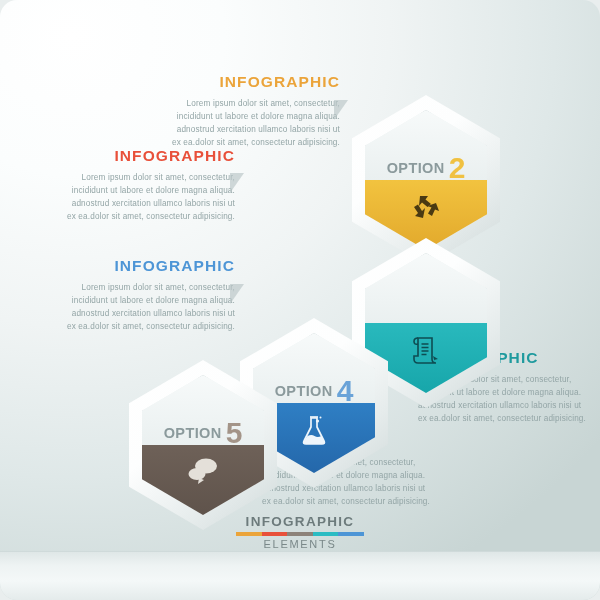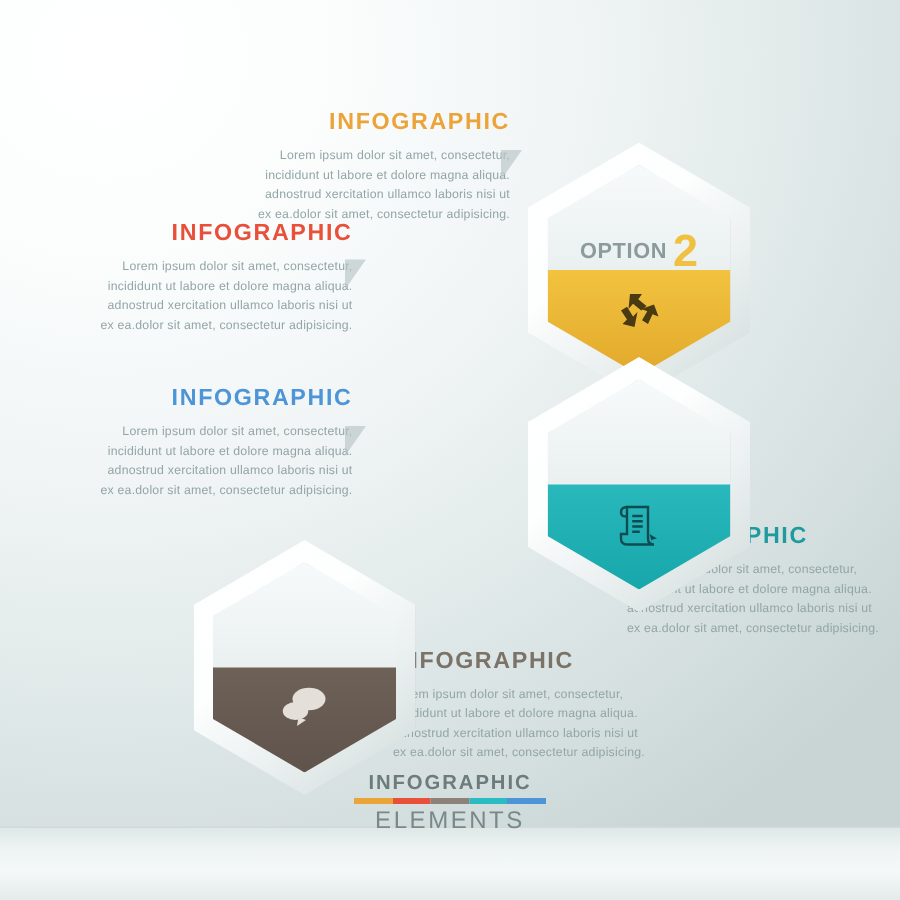--- a/index.html
+++ b/index.html
@@ -5,20 +5,21 @@
   html,body{margin:0;padding:0;}
   body{
     width:600px;height:600px;overflow:hidden;
     font-family:"Liberation Sans", sans-serif;
     background:#e9eeee;
   }
   #stage{
     position:relative;width:600px;height:600px;overflow:hidden;
     background:
       radial-gradient(ellipse 115% 105% at 12% 6%, #ffffff 0%, #fbfdfd 22%, #f0f4f4 46%, #dfe8e8 70%, #c8d5d4 100%);
+    border-radius: 17px;
   }
 
   
   .txtblock{position:absolute;}
   .txtblock .hd{
     font-size:15.5px;font-weight:bold;letter-spacing:1.1px;
     margin:0 0 7px 0;line-height:1;
   }
   .txtblock .body{
     font-size:8.2px;line-height:1.62;color:#93a5a6;
@@ -101,21 +102,21 @@
     position:absolute;left:0;top:-38px;width:600px;text-align:center;
   }
   #foot-top{
     font-size:13.5px;font-weight:bold;letter-spacing:1.3px;color:#6d7b7c;line-height:1.15;
   }
   #foot-bar{
     width:128px;height:4px;margin:2px auto 2px auto;display:flex;
   }
   #foot-bar i{flex:1;height:100%;display:block;}
   #foot-bottom{
-    font-size:16px;letter-spacing:1.7px;color:#7a8889;line-height:1.2;
+    font-size:11px;letter-spacing:1.7px;color:#7a8889;line-height:1.2;
   }
 </style>
 </head>
 <body>
 
 <div id="stage">
 
   <div class="txtblock ta-right" style="left:168px;top:74px;width:172px;">
     <div class="hd" style="color: rgb(235, 164, 58);">INFOGRAPHIC</div>
     <div class="body">Lorem ipsum dolor sit amet, consectetur, incididunt ut labore et dolore magna aliqua. adnostrud xercitation ullamco laboris nisi ut ex ea.dolor sit amet, consectetur adipisicing.</div>
@@ -182,27 +183,53 @@
             <path d="M7 4 h14 v21 q0 4 4 4 h-18 q-4 0 -4-4 v-3 h4 z"></path>
             <path d="M7 4 q-4 0 -4 3.5 T7 10"></path>
             <path d="M10.5 10 h7 M10.5 13.5 h7 M10.5 17 h7 M10.5 20.5 h5"></path>
           </g>
           <path d="M22 22 l5 3 -4 1 1 3z" fill="#0e4c52"></path>
         </svg>
       </div>
     </div>
   </div>
 
+  <div class="hex" style="left:240px;top:318px;">
+    <div class="shape frame"></div>
+    <div class="inner">
+      <div class="panel">
+        <div class="tophalf"></div>
+        <div class="btmhalf" style="background: linear-gradient(rgb(47, 127, 196) 0%, rgb(36, 103, 170) 100%);"></div>
+      </div>
+      <div class="label">
+        <span>OPTION</span><span class="num" style="color: rgb(106, 163, 216);">4</span>
+      </div>
+      <div class="icon">
+        <svg width="30" height="34" viewBox="0 0 30 34">
+          <g fill="none" stroke="#eef5fb" stroke-width="1.7" stroke-linejoin="round">
+            <path d="M12 4 h6 v9 l7 14 q1.5 3 -2 3 h-16 q-3.5 0 -2-3 l7-14z"></path>
+            <path d="M11 3 h8"></path>
+          </g>
+          <path d="M8.5 22 q4-2 7 0 t7 0 l2.5 5 q1.5 3 -2 3 h-16 q-3.5 0 -2-3z" fill="#eef5fb"></path>
+          <circle cx="18.5" cy="7" r="1.6" fill="#eef5fb"></circle>
+          <circle cx="21.5" cy="3.5" r="1" fill="#eef5fb"></circle>
+        </svg>
+      </div>
+    </div>
+  </div>
 
   <div class="hex" style="left:129px;top:360px;">
     <div class="shape frame"></div>
     <div class="inner">
       <div class="panel">
         <div class="tophalf"></div>
         <div class="btmhalf" style="background: linear-gradient(rgb(110, 97, 88) 0%, rgb(95, 83, 75) 100%);"></div>
+      </div>
+      <div class="label">
+        <span>OPTION</span><span class="num" style="color: rgb(163, 148, 136);">5</span>
       </div>
       <div class="icon">
         <svg width="34" height="28" viewBox="0 0 34 28">
           <g fill="#e4e0d9">
             <ellipse cx="20" cy="10" rx="11" ry="7.5"></ellipse>
             <path d="M14 15 l-2 7 7-4z"></path>
             <ellipse cx="11" cy="18" rx="8.5" ry="6"></ellipse>
             <path d="M13 22 l-1 6 6-4z"></path>
           </g>
         </svg>

